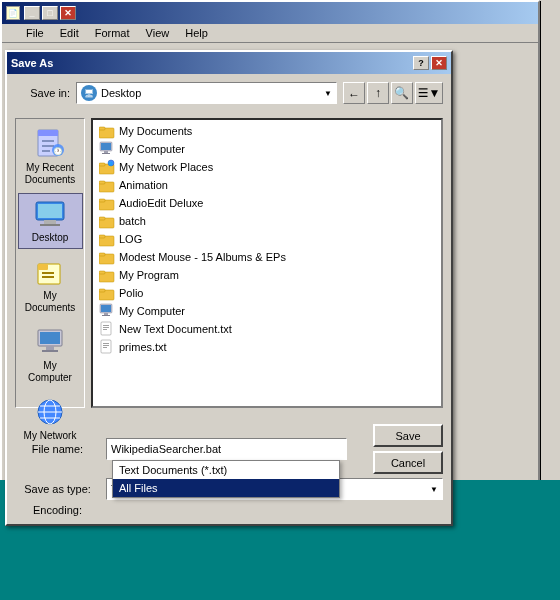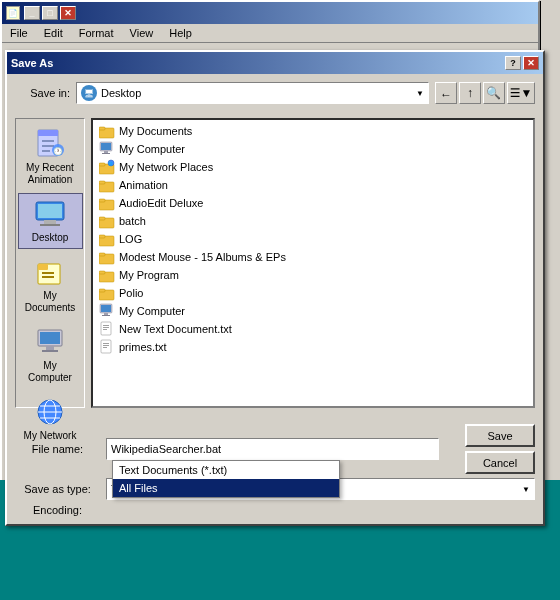--- a/index.html
+++ b/index.html
@@ -71,37 +71,37 @@
       align-items: center;
       justify-content: center;
       cursor: pointer;
     }
 
     .notepad-btn.close { background: #c0392b; color: white; }
 
     .notepad-menubar {
       background: #d4d0c8;
       display: flex;
-      padding: 2px 4px;
+      padding: 2px 20px;
       gap: 8px;
       font-size: 11px;
       border-bottom: 1px solid #808080;
     }
 
     .notepad-menubar span {
       padding: 1px 4px;
       cursor: pointer;
     }
 
     
     .dialog {
       position: absolute;
       top: 50px;
       left: 5px;
-      width: 540px;
+      width: 448px;
       background: #d4d0c8;
       border: 2px solid;
       border-top-color: #fff;
       border-left-color: #fff;
       border-right-color: #404040;
       border-bottom-color: #404040;
       box-shadow: 2px 2px 4px rgba(0,0,0,0.5);
     }
 
     .dialog-titlebar {
@@ -508,21 +508,21 @@
         <div class="sidebar-item">
           <svg class="sidebar-icon" viewBox="0 0 32 32">
             <rect x="4" y="2" width="20" height="26" rx="1" fill="#c8d0ff" stroke="#8090c0" stroke-width="1"></rect>
             <rect x="4" y="2" width="20" height="6" fill="#8090ff"></rect>
             <rect x="8" y="12" width="12" height="2" fill="#8090c0"></rect>
             <rect x="8" y="17" width="12" height="2" fill="#8090c0"></rect>
             <rect x="8" y="22" width="8" height="2" fill="#8090c0"></rect>
             <circle cx="24" cy="22" r="6" fill="#4488ff" opacity="0.8"></circle>
             <text x="24" y="26" font-size="8" fill="white" text-anchor="middle">🕐</text>
           </svg>
-          <span class="sidebar-label">My Recent Animation</span>
+          <span class="sidebar-label">My Recent Documents</span>
         </div>
         <div class="sidebar-item active">
           <svg class="sidebar-icon" viewBox="0 0 32 32">
             <rect x="2" y="4" width="28" height="18" rx="2" fill="#3888e8" stroke="#2060b0" stroke-width="1"></rect>
             <rect x="4" y="6" width="24" height="14" fill="#87ceeb"></rect>
             <rect x="10" y="22" width="12" height="4" fill="#b0b0b0"></rect>
             <rect x="6" y="26" width="20" height="2" fill="#808080"></rect>
           </svg>
           <span class="sidebar-label">Desktop</span>
         </div>

